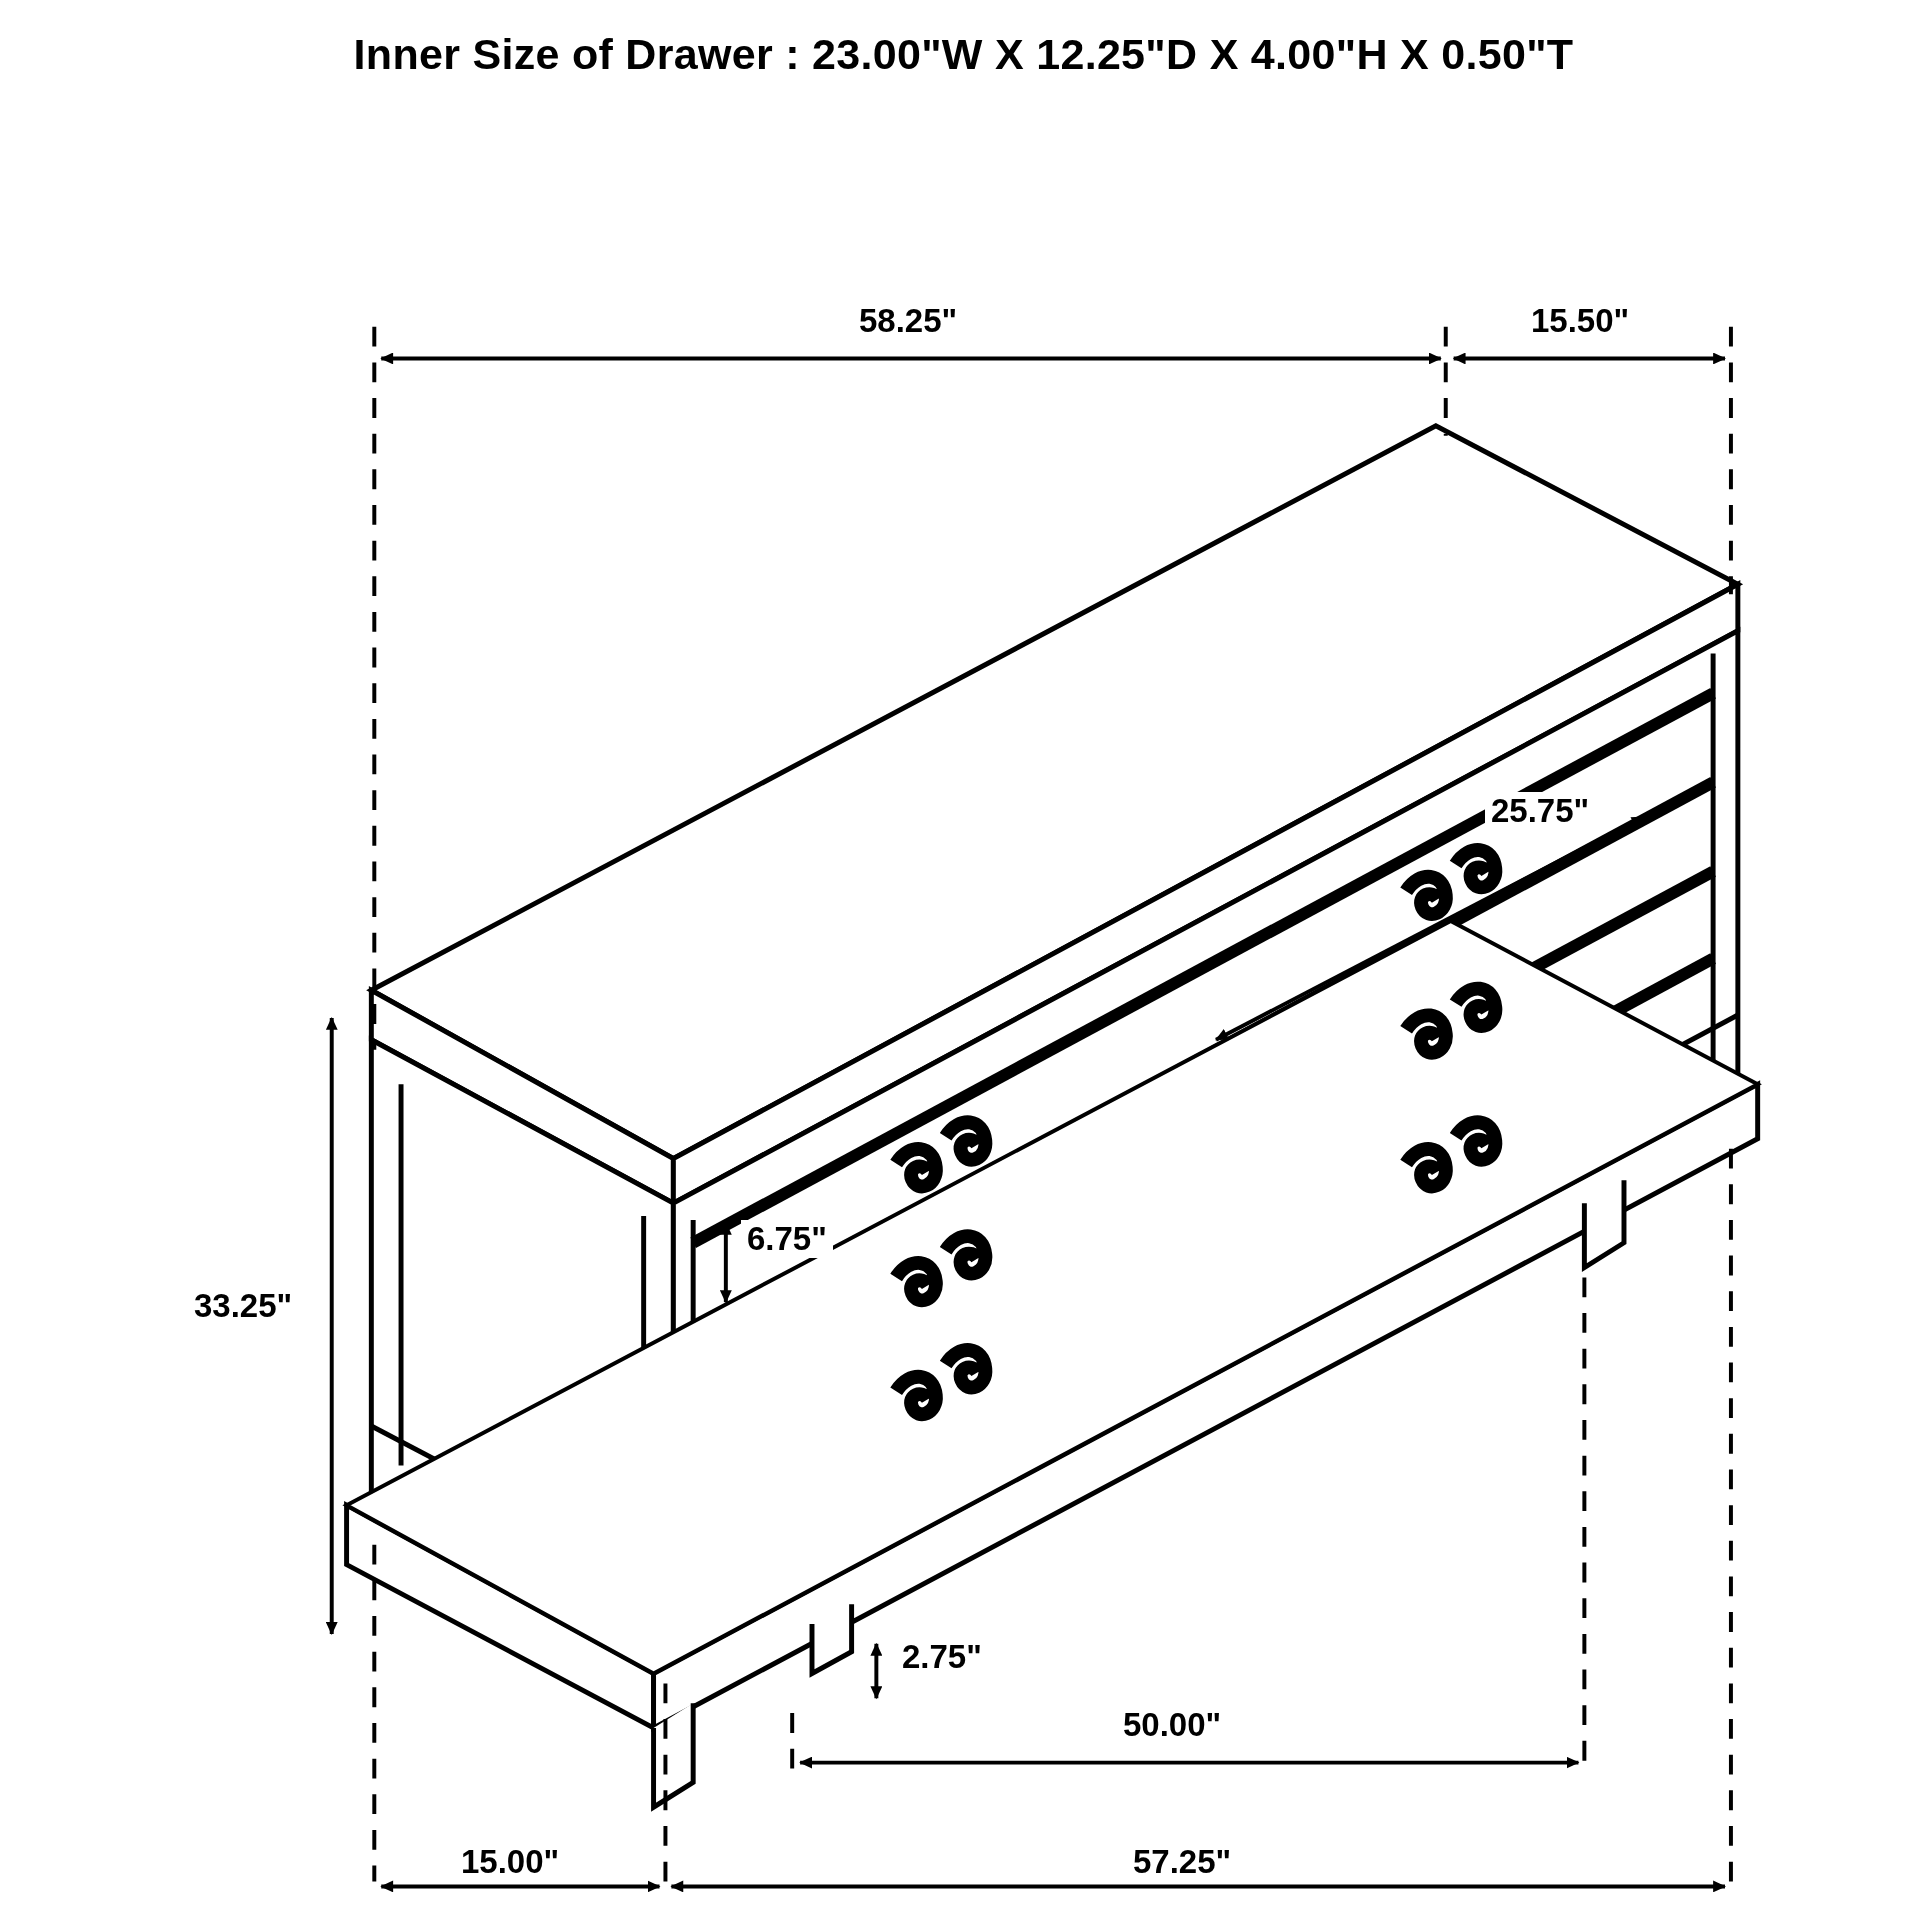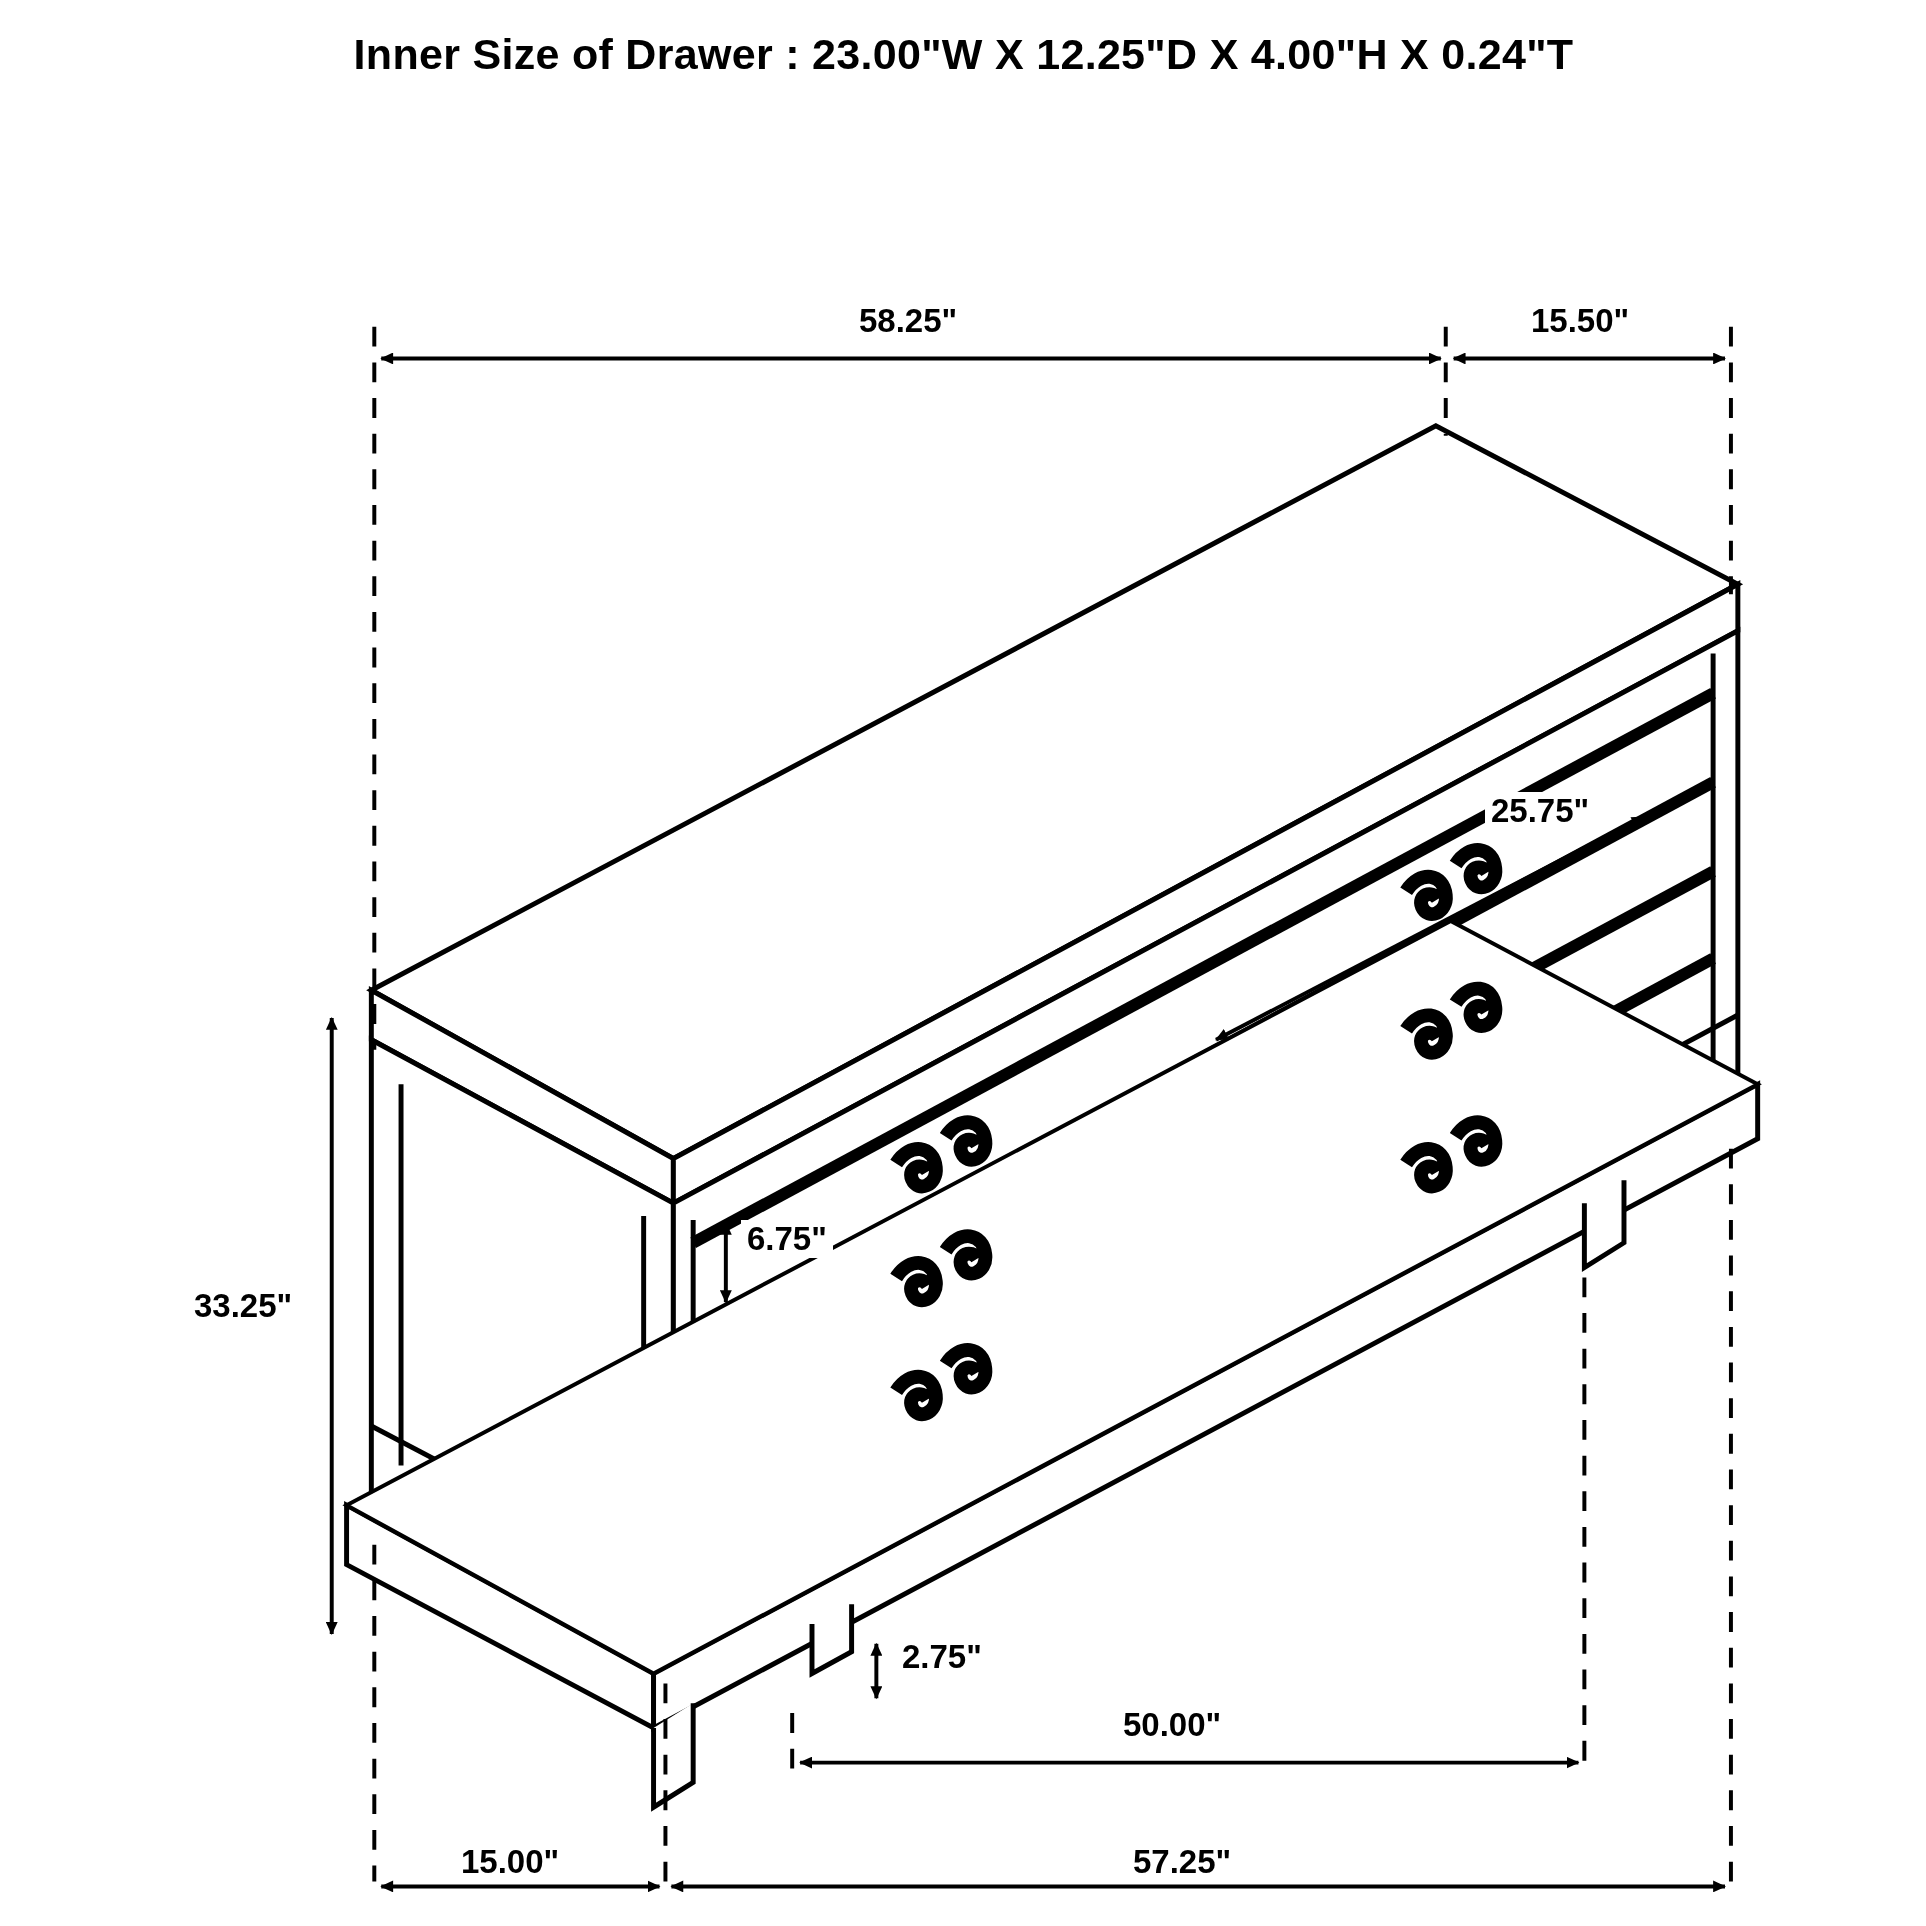--- a/index.html
+++ b/index.html
@@ -13,21 +13,21 @@
   .dimlabel{
     position:absolute;font-size:33px;font-weight:bold;white-space:nowrap;
     background:#fff;padding:0 6px;
   }
 </style>
 </head>
 <body>
 
 <div id="stage">
 
-  <div class="title">Inner Size of Drawer : 23.00"W X 12.25"D X 4.00"H X 0.24"T</div>
+  <div class="title">Inner Size of Drawer : 23.00"W X 12.25"D X 4.00"H X 0.50"T</div>
 
   <svg class="draw" viewBox="0 0 1946 1946">
     <defs>
       <marker id="arrR" markerWidth="14" markerHeight="12" refX="12" refY="6" orient="auto" markerUnits="userSpaceOnUse">
         <path d="M0,0 L13,6 L0,12 z" fill="#000"></path>
       </marker>
       <marker id="arrL" markerWidth="14" markerHeight="12" refX="1" refY="6" orient="auto" markerUnits="userSpaceOnUse">
         <path d="M13,0 L0,6 L13,12 z" fill="#000"></path>
       </marker>
     </defs>

